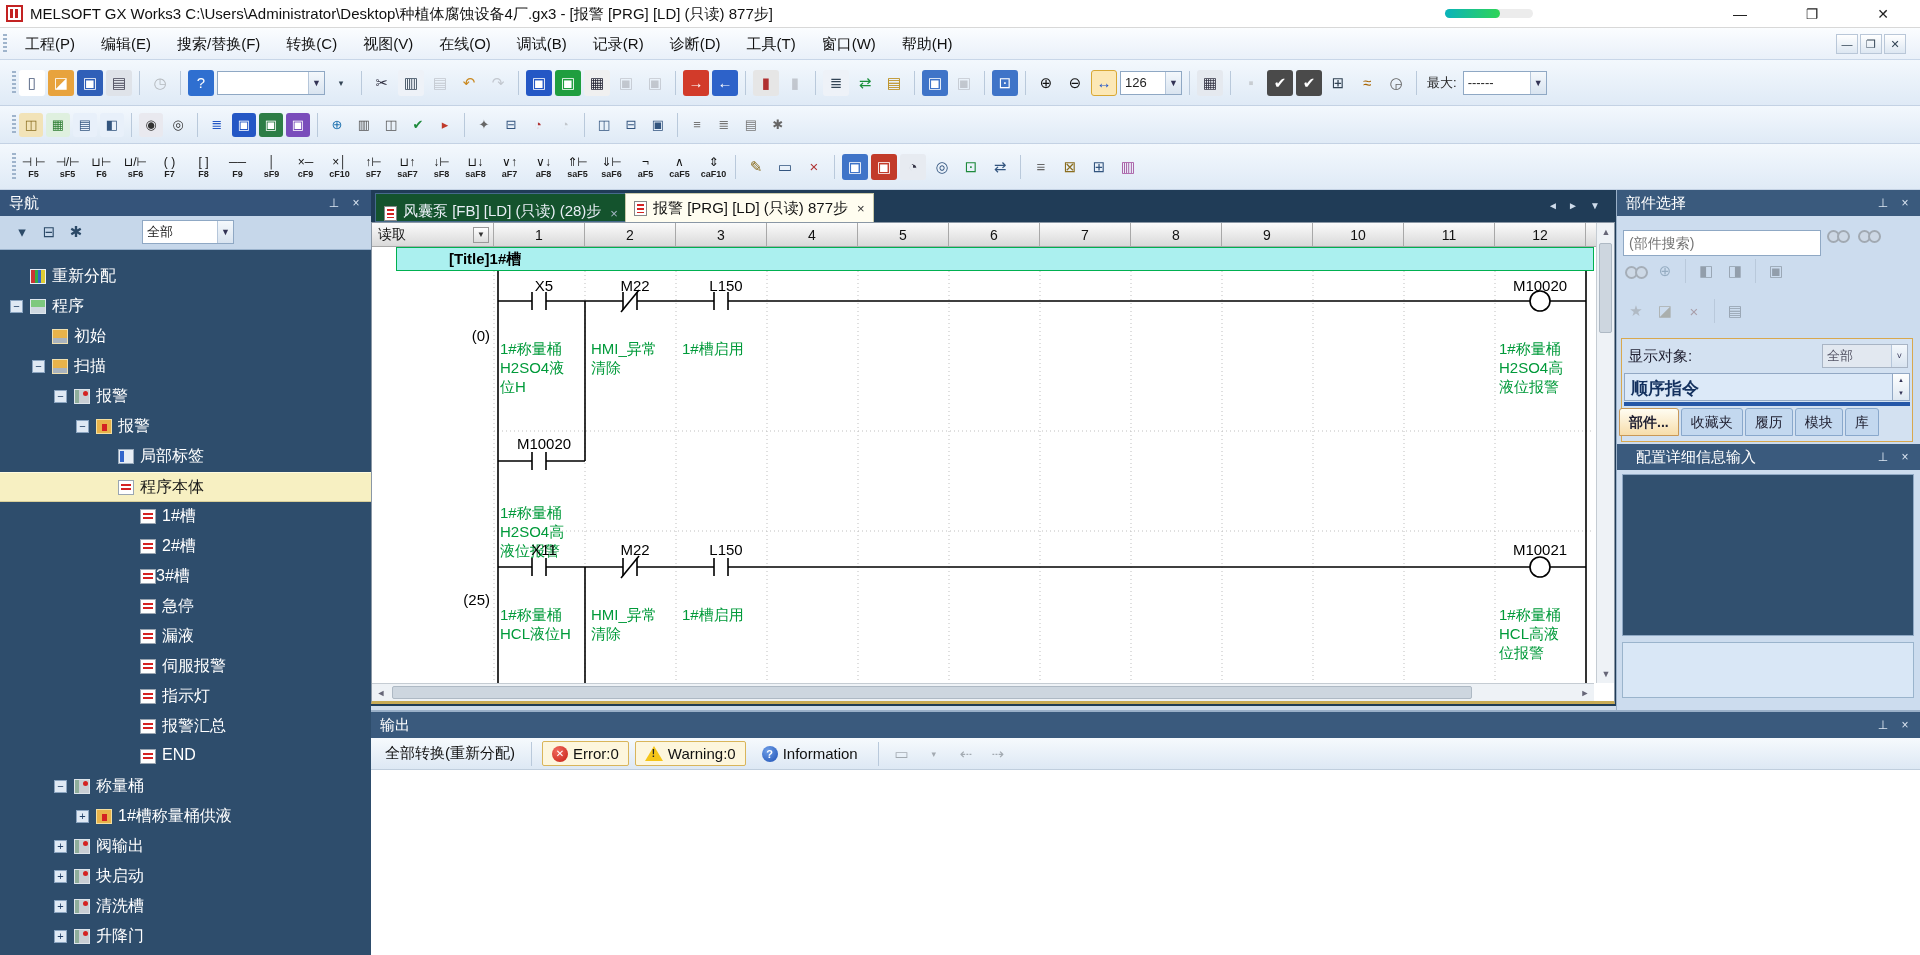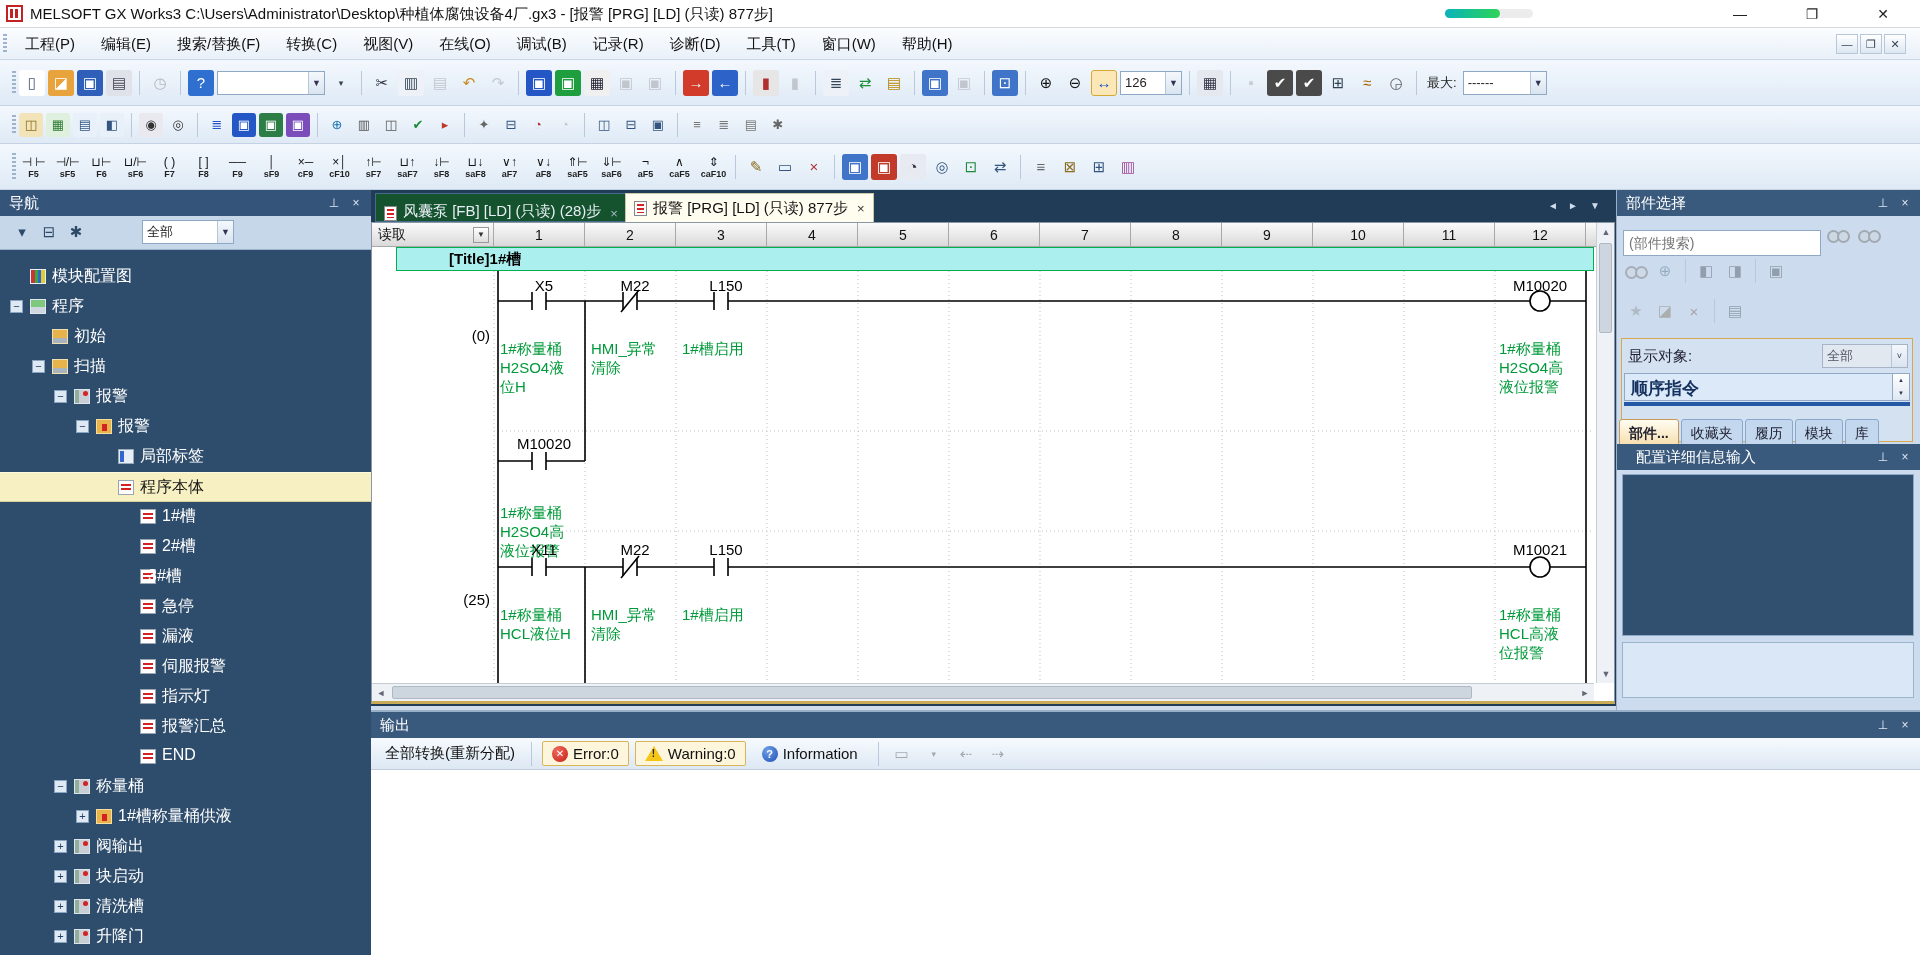--- a/index.html
+++ b/index.html
@@ -99,21 +99,21 @@
   .prow{position:absolute;left:6px;display:flex;gap:3px;align-items:center;}
   .pr-icons .ticon{width:26px;height:26px;}
   #disp-section{position:absolute;left:4px;top:122px;width:292px;height:104px;border:1px solid #d8a84e;background:#d3e1f1;}
   #disp-row{position:absolute;left:6px;top:5px;width:280px;height:24px;font-size:15px;color:#223;display:flex;align-items:center;justify-content:space-between;}
   #disp-combo{width:86px;height:24px;border:1px solid #a8b4c4;background:#e2e8f0;color:#556;display:inline-flex;}
   #seq-list{position:absolute;left:2px;top:34px;width:286px;height:28px;background:#dce9f8;border:1px solid #92a8c4;}
   #seq-text{position:absolute;left:6px;top:3px;font-size:17px;font-weight:bold;color:#13305e;}
   #seq-spin{position:absolute;right:0;top:0;width:17px;height:26px;border-left:1px solid #92a8c4;background:linear-gradient(#fdfefe,#dfe8f2);font-size:6px;color:#335;text-align:center;line-height:13px;}
   #seq-underline{position:absolute;left:2px;top:63px;width:286px;height:4px;background:#2557a7;}
   #ptabs{position:absolute;left:2px;top:192px;width:296px;height:30px;display:flex;gap:2px;}
-  .ptab{height:28px;padding:0 9px;font-size:14px;line-height:26px;background:#c3d8ef;border:1px solid #89a8cc;border-radius:3px 3px 0 0;color:#223;margin-top:11px;}
+  .ptab{height:28px;padding:0 9px;font-size:14px;line-height:26px;background:#c3d8ef;border:1px solid #89a8cc;border-radius:3px 3px 0 0;color:#223;}
   .ptab.active{background:linear-gradient(#fffdf2,#f7ddab);border-color:#c89858;font-weight:bold;}
   #detail{position:absolute;left:1616px;top:444px;width:304px;height:266px;background:#ccdcee;border-left:1px solid #9ab0c8;}
   #detail-title{position:absolute;left:0;top:0;width:100%;height:26px;background:#3a5a7d;color:#fff;font-size:15px;line-height:26px;padding-left:19px;}
   #detail-dark{position:absolute;left:5px;top:30px;width:292px;height:162px;background:#31506f;border:1px solid #8fa8c4;}
   #detail-light{position:absolute;left:5px;top:198px;width:292px;height:56px;background:#d9e7f6;border:1px solid #9ab4cc;}
   
   #output{position:absolute;left:371px;top:710px;width:1549px;height:245px;background:#fff;border-top:2px solid #9ab0c8;}
   #out-title{position:absolute;left:0;top:0;width:100%;height:26px;background:#3a5a7d;color:#fff;font-size:15px;line-height:26px;padding-left:9px;}
   #out-tools{position:absolute;left:0;top:26px;width:100%;height:32px;background:linear-gradient(#f6fafd,#dde8f4);border-bottom:1px solid #c0cedd;display:flex;align-items:center;padding-left:8px;gap:6px;}
   #convert-btn{font-size:15px;color:#111;padding:0 6px;}
@@ -396,21 +396,21 @@
         <span class="ticon" style="color: rgb(44, 74, 104);">✱</span>
       </div>
     <span id="nav-combo" class="combo">
         <span class="cval">全部</span>
         <span class="carr">▼</span>
       </span>
   </div>
   <div id="tree">
       <div class="trow">
         <span class="ti ti-mod" style="left: 30px;"></span>
-        <span class="tlabel" style="left: 52px;">模块配置图</span>
+        <span class="tlabel" style="left: 52px;">重新分配</span>
       </div>
       <div class="trow">
         <span class="tbox" style="left: 10px;">−</span>
         <span class="ti ti-prog" style="left: 30px;"></span>
         <span class="tlabel" style="left: 52px;">程序</span>
       </div>
       <div class="trow">
         <span class="ti ti-exec" style="left: 52px;"></span>
         <span class="tlabel" style="left: 74px;">初始</span>
       </div>
@@ -440,21 +440,21 @@
       <div class="trow">
         <span class="ti ti-body" style="left: 140px;"></span>
         <span class="tlabel" style="left: 162px;">1#槽</span>
       </div>
       <div class="trow">
         <span class="ti ti-body" style="left: 140px;"></span>
         <span class="tlabel" style="left: 162px;">2#槽</span>
       </div>
       <div class="trow">
         <span class="ti ti-body" style="left: 140px;"></span>
-        <span class="tlabel" style="left: 148px;">3#槽</span>
+        <span class="tlabel" style="left: 156px;">3#槽</span>
       </div>
       <div class="trow">
         <span class="ti ti-body" style="left: 140px;"></span>
         <span class="tlabel" style="left: 162px;">急停</span>
       </div>
       <div class="trow">
         <span class="ti ti-body" style="left: 140px;"></span>
         <span class="tlabel" style="left: 162px;">漏液</span>
       </div>
       <div class="trow">

